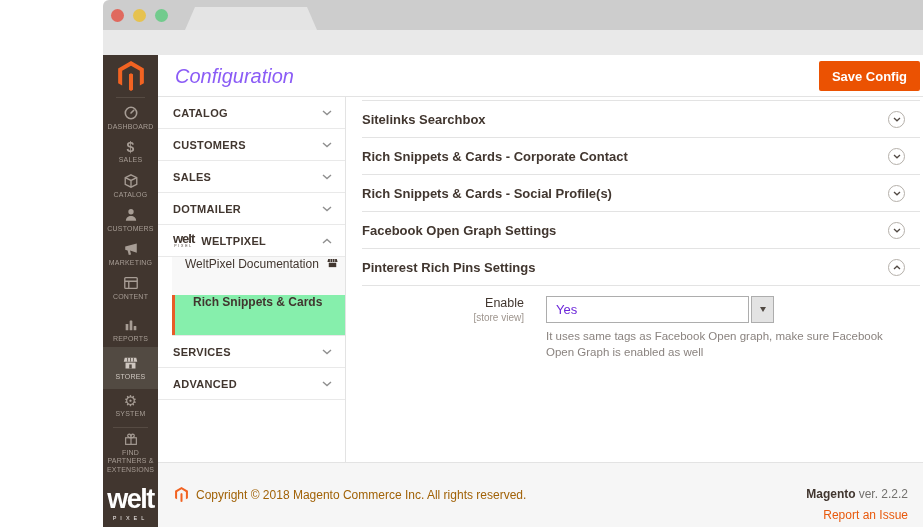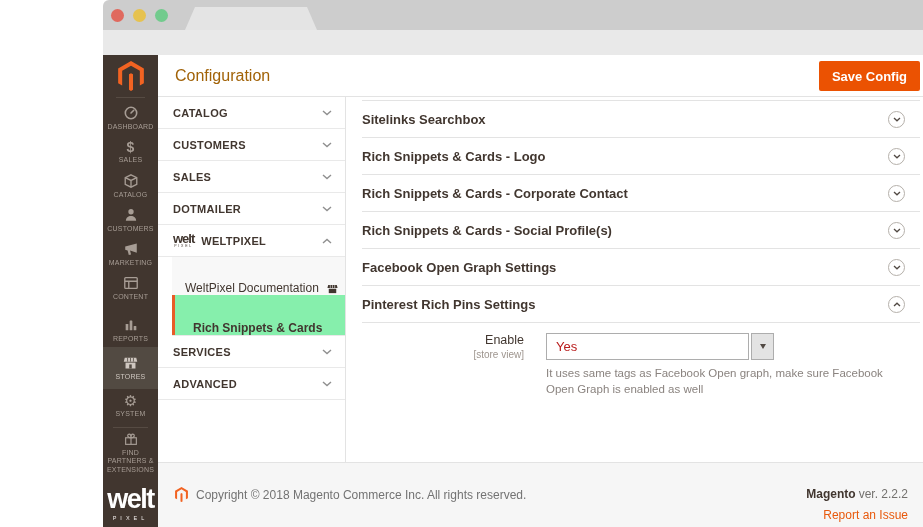--- a/index.html
+++ b/index.html
@@ -34,38 +34,38 @@
   .side-item.tall { height:42px; }
   .glyph-icon { font-size:15px; line-height:1; }
   .dollar-glyph { font-size:14px; font-weight:bold; line-height:1; }
   .side-div { height:1px; background:#564b43; margin:4px 10px; flex:none; }
   .side-brand { margin-top:auto; padding-bottom:6px; text-align:center; color:#fff; }
   .welt-big { font-size:27px; font-weight:bold; letter-spacing:-1.5px; line-height:1; }
   .welt-sub { font-size:5.5px; letter-spacing:4px; margin-top:2px; color:#f1ecea; }
   
   .admin-header { position:absolute; left:55px; right:0; top:0; height:42px;
                   background:#fff; border-bottom:1px solid #e3e3e3; }
-  .page-title { position:absolute; left:17px; top:0; line-height:42px; font-size:16px; color:#a16207; }
+  .page-title { position:absolute; left:17px; top:0; line-height:42px; font-size:20px; color:#8b5cf6;font-style:italic; }
   .save-btn { position:absolute; right:3px; top:6px; height:30px; background:#eb5202; color:#fff;
               border:none; border-radius:2px; font-weight:bold; font-size:13px; padding:0 13px;
               font-family:inherit; cursor:pointer; }
   
   .nav { position:absolute; left:55px; top:42px; width:188px; bottom:65px;
          border-right:1px solid #e3e3e3; background:#fff; }
   .nav-row { height:32px; display:flex; align-items:center; padding:0 13px 0 15px;
              border-bottom:1px solid #e9e9e9; cursor:pointer; background:#fff; }
   .nav-lbl { font-size:11px; font-weight:bold; color:#41362f; letter-spacing:.3px; }
   .chev { margin-left:auto; display:flex; }
   .chev svg { display:block; }
   .chev.up svg { transform:rotate(180deg); }
   .welt-mini { line-height:1; margin-right:7px; color:#41362f; text-align:center; }
   .wm1 { font-size:13px; font-weight:bold; letter-spacing:-1px; line-height:1; }
   .wm2 { font-size:3.5px; letter-spacing:1.8px; line-height:1; }
   .nav-sub { margin-left:14px; background:#f8f8f8; border-bottom:1px solid #e9e9e9; }
-  .sub-row { min-height:38px; display:flex; align-items:flex-end; font-size:12px; color:#41362f;
+  .sub-row { min-height:38px; display:flex; align-items:flex-start; font-size:12px; color:#41362f;
              padding-left:13px; cursor:pointer; }
   .sub-row .doc-icon { margin-left:7px; display:flex; }
   .sub-row.active { background:#86efac; border-left:3px solid #e85b27; padding-left:18px;
                     height:40px; font-weight:bold; }
   
   .content { position:absolute; left:244px; right:0; top:42px; bottom:65px;
              background:#fff; padding:3px 3px 0 15px; overflow:hidden; }
   .acc-list { border-top:1px solid #e3e3e3; }
   .acc-row { height:37px; border-bottom:1px solid #e3e3e3; display:flex; align-items:center; cursor:pointer; }
   .acc-title { font-size:13px; font-weight:bold; color:#41362f; }
@@ -74,31 +74,31 @@
                  display:flex; align-items:center; justify-content:center; }
   .acc-chevron.up svg { transform:rotate(180deg); }
   
   .form-row { display:flex; margin-top:10px; }
   .form-label { width:162px; text-align:right; flex:none; }
   .f-lbl { font-size:12.5px; font-weight:normal; color:#41362f; line-height:1.25; }
   .f-scope { font-size:10px; color:#9e958e; }
   .form-field { margin-left:22px; }
   .select-wrap { display:flex; align-items:stretch; }
   .select-box { width:203px; height:27px; border:1px solid #adadad; background:#fff;
-                display:flex; align-items:center; padding:0 9px; font-size:13px; color:#b91c1c; cursor:pointer; }
+                display:flex; align-items:center; padding:0 9px; font-size:13px; color:#6d28d9; cursor:pointer; }
   .select-arrow { width:23px; height:27px; margin-left:2px; background:#e3e3e3; border:1px solid #adadad;
                   display:flex; align-items:center; justify-content:center; cursor:pointer; }
   .select-arrow .tri { width:0; height:0; border-left:3.5px solid transparent;
                        border-right:3.5px solid transparent; border-top:5px solid #514943; }
   .f-note { margin-top:5px; font-size:11.5px; color:#8a837f; line-height:1.4; max-width:352px; }
   
   .footer { position:absolute; left:55px; right:0; bottom:0; height:65px;
             background:#f6f6f6; border-top:1px solid #e3e3e3; }
   .f-left { position:absolute; left:17px; top:24px; display:flex; align-items:center; gap:8px;
-            font-size:12px; color:#737373; }
+            font-size:12px; color:#a16207; }
   .f-right { position:absolute; right:15px; top:21px; text-align:right; font-size:12px;
              color:#73716e; line-height:1.75; }
   .f-prod { font-weight:bold; color:#41362f; }
   .f-ver { margin-left:3px; }
   .f-link { color:#e8590c; cursor:pointer; display:block; }
 </style>
 </head>
 <body>
 
 <div class="stage">
@@ -297,28 +297,20 @@
 
           <div class="acc-row">
             <span class="acc-title">Sitelinks Searchbox</span>
             <span class="acc-chevron">
               <svg width="8" height="5" viewBox="0 0 8 5">
                   <path d="M1 1l3 2.8L7 1" stroke="#514943" fill="none" stroke-width="1.3"></path>
                 </svg>
             </span>
           </div>
 
-          <div class="acc-row">
-            <span class="acc-title">Rich Snippets &amp; Cards - Logo</span>
-            <span class="acc-chevron">
-              <svg width="8" height="5" viewBox="0 0 8 5">
-                  <path d="M1 1l3 2.8L7 1" stroke="#514943" fill="none" stroke-width="1.3"></path>
-                </svg>
-            </span>
-          </div>
 
           <div class="acc-row">
             <span class="acc-title">Rich Snippets &amp; Cards - Corporate Contact</span>
             <span class="acc-chevron">
               <svg width="8" height="5" viewBox="0 0 8 5">
                   <path d="M1 1l3 2.8L7 1" stroke="#514943" fill="none" stroke-width="1.3"></path>
                 </svg>
             </span>
           </div>
 

